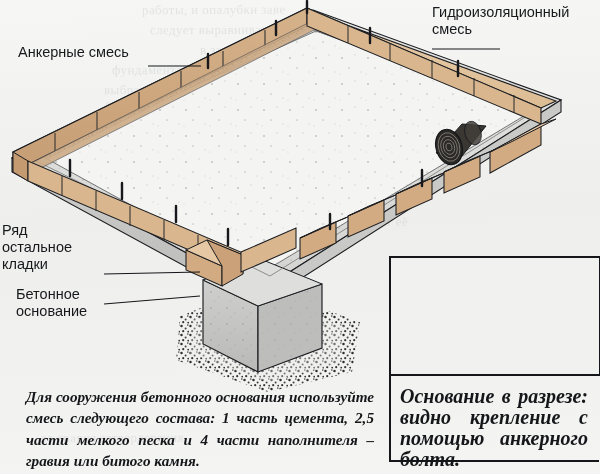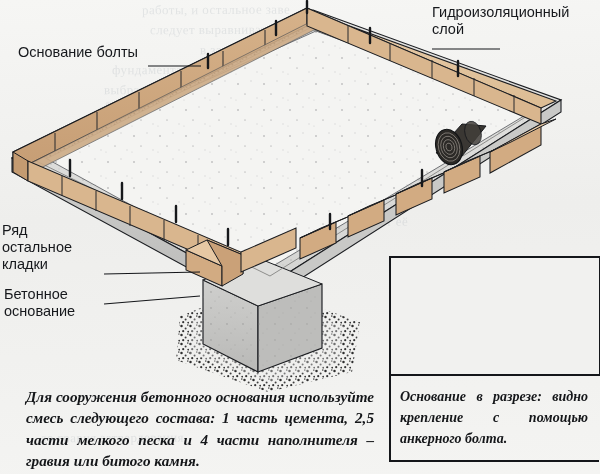--- a/index.html
+++ b/index.html
@@ -37,21 +37,21 @@
     position:absolute;
     font-family:"Liberation Sans", sans-serif;
     font-size:14.5px;
     line-height:17px;
     color:#16181c;
     white-space:pre-line;
   }
   #lbl-bolts{left:18px;top:44px;}
   #lbl-hydro{left:432px;top:4px;}
   #lbl-brick{left:2px;top:222px;}
-  #lbl-concrete{left:4px;top:286px;}
+  #lbl-concrete{left:16px;top:286px;}
 
   
   .inset{
     position:absolute;left:389px;top:256px;width:208px;height:116px;
     border:2px solid #14161a;
     background:#f1f1ef;
     overflow:hidden;
   }
 
   
@@ -62,39 +62,39 @@
     font-weight:700;
     color:#141619;
   }
   #cap-left{
     left:26px;top:386px;width:348px;
     font-size:15.2px;line-height:21.4px;
     text-align:justify;
   }
   #cap-right{
     left:400px;top:386px;width:188px;
-    font-size:14px;line-height:21px;
+    font-size:20px;line-height:21px;
     text-align:justify;
   }
   #cap-right-box{
     position:absolute;left:389px;top:372px;width:208px;height:88px;
     border-left:2px solid #14161a;
     border-bottom:2px solid #14161a;
     border-right:0;border-top:0;
     pointer-events:none;
   }
 </style>
 </head>
 <body>
 
 <div id="page">
 
   <div class="paper"></div>
   <div id="ghost-layer">
-      <div class="ghost" style="left: 142px; top: 2px;">работы, и остальное заве</div>
+      <div class="ghost" style="left: 142px; top: 2px;">работы, и опалубки заве</div>
       <div class="ghost" style="left: 150px; top: 22px;">следует выравнивать</div>
       <div class="ghost" style="left: 200px; top: 42px;">в зависимости</div>
       <div class="ghost" style="left: 112px; top: 62px;">фундамента, размер</div>
       <div class="ghost" style="left: 104px; top: 82px;">выбранного участка</div>
       <div class="ghost" style="left: 100px; top: 104px;">разметку основания</div>
       <div class="ghost" style="left: 96px; top: 126px;">и установку опалубки</div>
       <div class="ghost" style="left: 92px; top: 148px;">по периметру будущего</div>
       <div class="ghost" style="left: 86px; top: 170px;">строения, после чего</div>
       <div class="ghost" style="left: 84px; top: 192px;">заливают бетонную смесь</div>
       <div class="ghost" style="left: 300px; top: 214px;">и выдерживают её</div>
@@ -317,23 +317,23 @@
       <g fill="#1c1e22">
         <ellipse cx="448" cy="312" rx="3.6" ry="2.3"></ellipse>
         <ellipse cx="448" cy="322" rx="3.9" ry="2.4"></ellipse>
         <ellipse cx="448" cy="332" rx="3.6" ry="2.3"></ellipse>
         <ellipse cx="448" cy="342" rx="3.9" ry="2.4"></ellipse>
         <ellipse cx="448" cy="352" rx="3.4" ry="2.2"></ellipse>
       </g>
     </g>
   </svg>
 
-  <div class="lbl" id="lbl-bolts">Основание болты</div>
+  <div class="lbl" id="lbl-bolts">Анкерные смесь</div>
   <div class="lbl" id="lbl-hydro">Гидроизоляционный
-слой</div>
+смесь</div>
   <div class="lbl" id="lbl-brick">Ряд
 остальное
 кладки</div>
   <div class="lbl" id="lbl-concrete">Бетонное
 основание</div>
 
   <div class="inset"></div>
   <div id="cap-right-box"></div>
 
   <div class="caption" id="cap-left">Для сооружения бетонного основания используйте смесь следующего состава: 1 часть цемента, 2,5 части мелкого песка и 4 части наполнителя – гравия или битого камня.</div>

